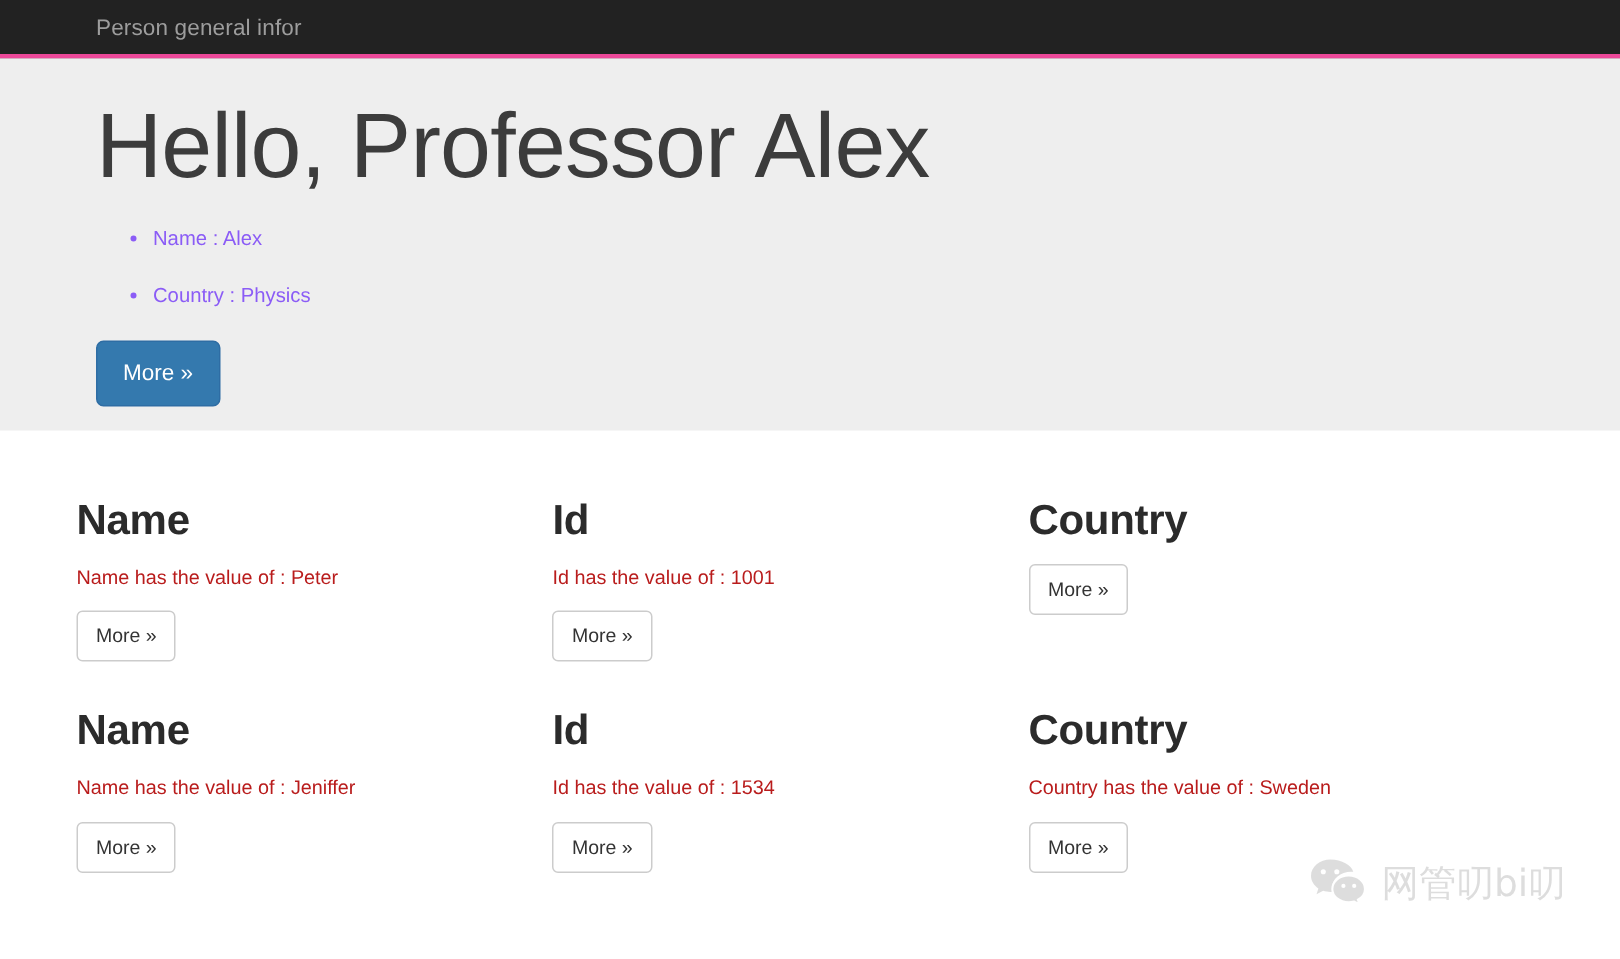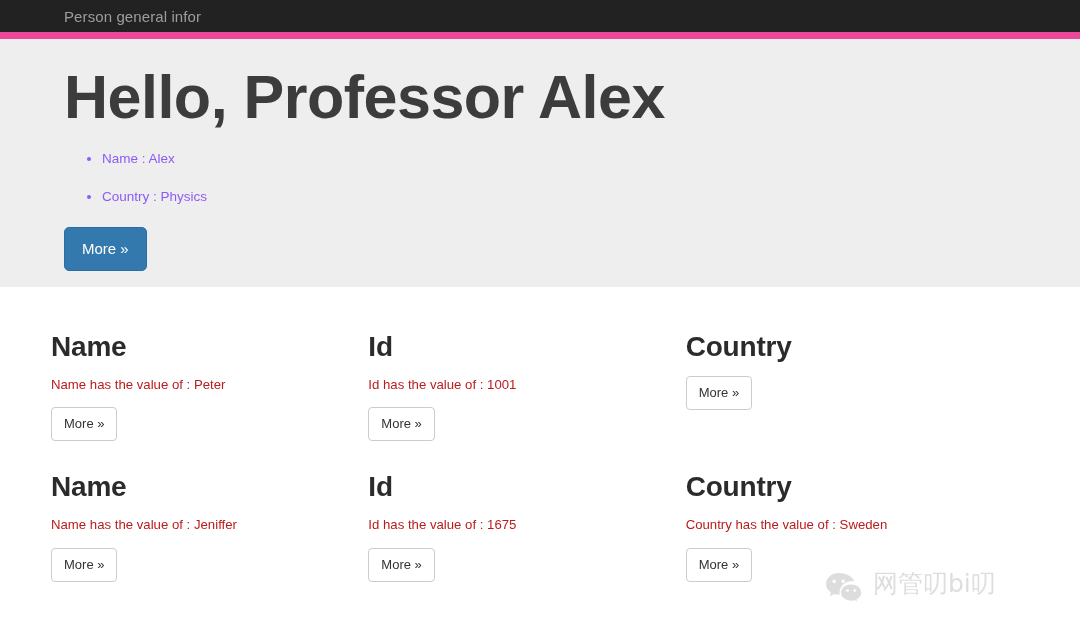--- a/index.html
+++ b/index.html
@@ -13,21 +13,21 @@
     font-family: "Liberation Sans", sans-serif;
     color: #333333;
     overflow: hidden;
     position: relative;
   }
 
   
   .navbar {
     height: 39px;
     background: #222222;
-    border-bottom: 7px solid #ec4899;
+    border-bottom: 3px solid #ec4899;
     display: flex;
     align-items: center;
     box-sizing: border-box;
   }
   .navbar-brand {
     color: #9d9d9d;
     font-size: 15px;
     line-height: 1;
     padding-left: 64px;
     letter-spacing: .1px;
@@ -36,21 +36,21 @@
 
   
   .jumbotron {
     background: #eeeeee;
     height: 248px;
     box-sizing: border-box;
     padding: 26px 64px 0 64px;
   }
   .jumbo-title {
     font-size: 61px;
-    font-weight: bold;
+    font-weight: normal;
     color: #3c3c3c;
     margin: 0;
     line-height: 1.08;
     letter-spacing: -0.5px;
   }
   .jumbo-list {
     margin: 18px 0 0 0;
     padding-left: 38px;
     list-style-type: disc;
   }
@@ -114,24 +114,24 @@
     line-height: 1;
     padding: 9px 12px 10px 12px;
     margin-top: 13px;
     cursor: pointer;
     font-family: "Liberation Sans", sans-serif;
   }
 
   
   .watermark {
     position: absolute;
-    left: 824px;
+    left: 872px;
     top: 571px;
     display: flex;
-    align-items: flex-start;
+    align-items: center;
     opacity: .33;
     pointer-events: none;
   }
   .wechat-icon {
     width: 40px;
     height: 34px;
     position: relative;
     flex: 0 0 auto;
   }
   .watermark-text {
@@ -181,21 +181,21 @@
   </div>
 
   <div class="row second">
     <div class="col">
       <h2 class="col-title">Name</h2>
       <p class="col-text">Name has the value of : Jeniffer</p>
       <a class="btn-default">More »</a>
     </div>
     <div class="col">
       <h2 class="col-title">Id</h2>
-      <p class="col-text">Id has the value of : 1675</p>
+      <p class="col-text">Id has the value of : 1534</p>
       <a class="btn-default">More »</a>
     </div>
     <div class="col">
       <h2 class="col-title">Country</h2>
       <p class="col-text">Country has the value of : Sweden</p>
       <a class="btn-default">More »</a>
     </div>
   </div>
 
 </div>

